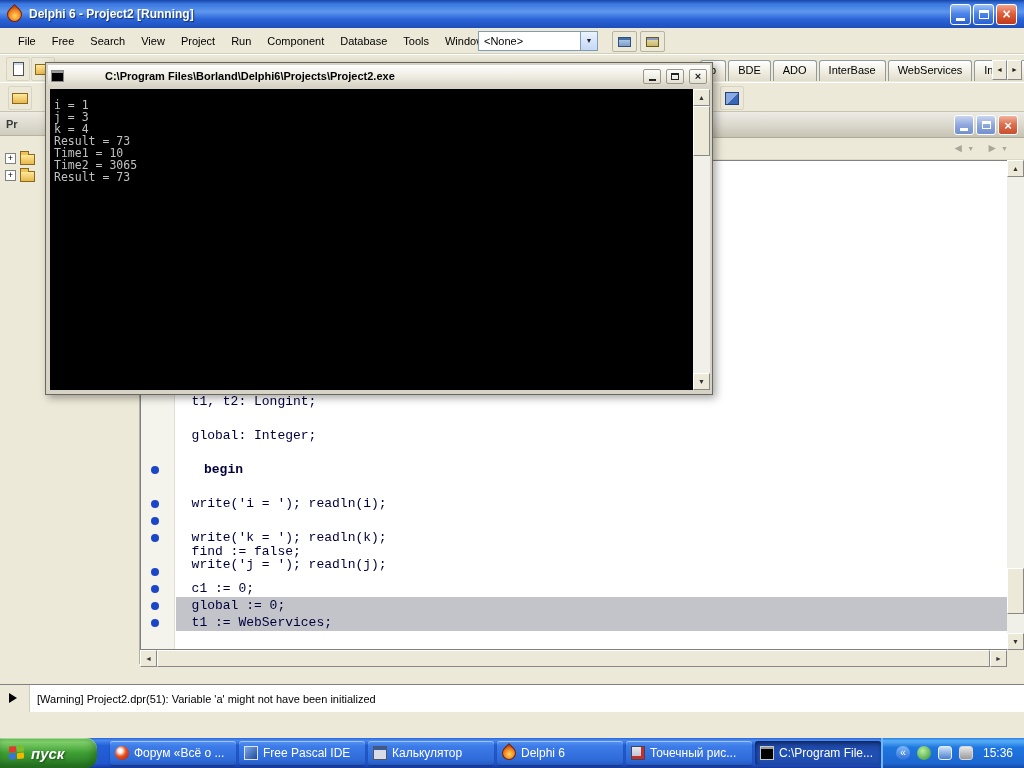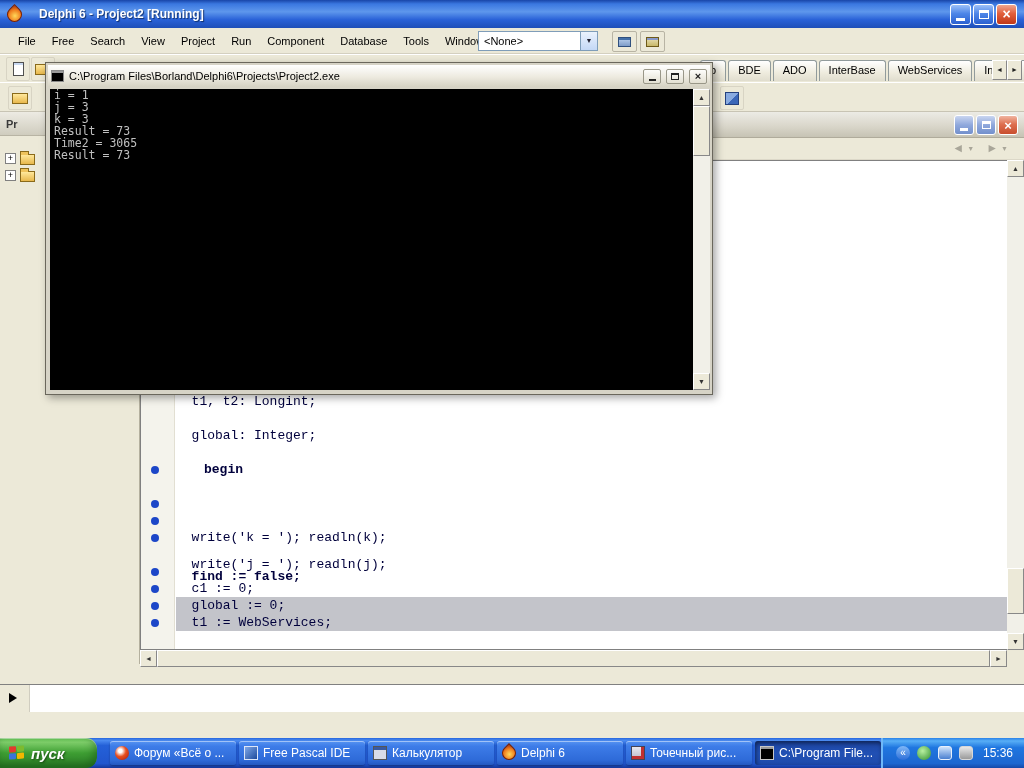--- a/index.html
+++ b/index.html
@@ -5,21 +5,21 @@
   *{margin:0;padding:0;box-sizing:border-box;}
   html,body{width:1024px;height:768px;overflow:hidden;}
   body{font-family:"Liberation Sans",sans-serif;font-size:11px;background:#ECE9D8;position:relative;color:#000;}
 
   
   #titlebar{position:absolute;left:0;top:0;width:1024px;height:28px;z-index:5;
     background:linear-gradient(180deg,#1845A8 0%,#3A77E0 14%,#5E97EC 42%,#2A62D8 70%,#1E4FB8 100%);
     display:flex;align-items:center;padding:0 7px;}
   .app-icon{width:15px;height:15px;border-radius:55% 0 55% 55%;transform:rotate(-45deg);
     background:radial-gradient(circle at 45% 60%,#FFD95A 0%,#F08020 55%,#B03000 100%);border:1px solid #7A2000;}
-  .app-title{color:#fff;font-weight:bold;font-size:12px;margin-left:17px;text-shadow:1px 1px 1px #10306E;}
+  .app-title{color:#fff;font-weight:bold;font-size:12px;margin-left:7px;text-shadow:1px 1px 1px #10306E;}
   .winbtns{margin-left:auto;display:flex;gap:2px;}
   .wbtn{width:21px;height:21px;border:1px solid #fff;border-radius:3px;display:flex;align-items:center;justify-content:center;
     background:linear-gradient(180deg,#9CC0F8 0%,#4E86E8 45%,#2A60D0 100%);color:#fff;}
   .wbtn.close{background:linear-gradient(180deg,#F0A68E 0%,#E25F3C 45%,#C03818 100%);font-size:14px;font-weight:bold;line-height:14px;}
   .g-min{width:9px;height:3px;background:#fff;margin-top:10px;}
   .g-max{width:10px;height:9px;border:1px solid #fff;border-top-width:3px;}
 
   
   #menubar{position:absolute;left:0;top:28px;width:1024px;height:26px;background:#ECE9D8;
     border-bottom:1px solid #D4D0C0;display:flex;align-items:center;padding-left:10px;z-index:4;}
@@ -103,27 +103,27 @@
   .msg-gutter{width:30px;background:#ECE9D8;border-right:1px solid #D0CDC0;position:relative;}
   .msg-arrow{position:absolute;left:9px;top:8px;width:0;height:0;border-left:8px solid #000;border-top:5px solid transparent;border-bottom:5px solid transparent;}
   .msg-text{align-self:center;padding-left:7px;}
 
   
   #console{position:absolute;left:45px;top:62px;width:668px;height:333px;background:#D6D3C6;border:1px solid #6A675C;
     box-shadow:3px 3px 8px rgba(0,0,0,.35);z-index:50;}
   .con-titlebar{position:absolute;left:2px;top:2px;right:2px;height:22px;display:flex;align-items:center;gap:5px;padding:0 3px;
     background:linear-gradient(180deg,#FFFFFF 0%,#EDEADF 55%,#D5D2C3 100%);}
   .con-icon{width:13px;height:12px;background:#000;border:1px solid #8A8A8A;box-shadow:inset 0 2px 0 #9A9A9A;}
-  .con-title{flex:1;font-weight:normal;white-space:nowrap;overflow:hidden;}
+  .con-title{flex:1;font-weight:bold;white-space:nowrap;overflow:hidden;margin-left:36px;}
   .cbtn{width:18px;height:15px;background:linear-gradient(#FDFDFB,#E3E0D2);border:1px solid #999788;border-radius:2px;
     display:flex;align-items:center;justify-content:center;color:#222;}
   .cg-min{width:7px;height:2px;background:#222;margin-top:7px;}
   .cg-max{width:8px;height:7px;border:1px solid #222;border-top-width:2px;}
   .cg-x{font-size:11px;font-weight:bold;line-height:11px;}
-  .con-client{position:absolute;left:4px;top:26px;width:643px;height:301px;background:#000;padding:0 0 0 4px;}
+  .con-client{position:absolute;left:4px;top:26px;width:643px;height:301px;background:#000;padding:10px 0 0 4px;}
   .con-line{font-family:"DejaVu Sans Mono","Liberation Mono",monospace;font-size:11.5px;line-height:12px;color:#C0C0C0;white-space:pre;}
   .con-scroll{position:absolute;left:647px;top:26px;width:17px;height:301px;background:#F1F0E8;}
 
   
   #taskbar{position:absolute;left:0;top:738px;width:1024px;height:30px;z-index:100;display:flex;align-items:center;
     background:linear-gradient(180deg,#2666DE 0%,#4A8AF0 8%,#2460D8 25%,#2156CE 85%,#16389B 100%);}
   #start-button{width:97px;height:30px;border-radius:0 11px 11px 0;display:flex;align-items:center;gap:6px;padding-left:9px;
     background:linear-gradient(180deg,#63C153 0%,#7ECE6A 14%,#3E9E33 50%,#2E8329 92%);
     color:#fff;font-weight:bold;font-size:15px;font-style:italic;text-shadow:1px 1px 2px #1A4A12;
     box-shadow:inset -3px -4px 8px rgba(0,45,0,.35), inset 0 1px 0 rgba(255,255,255,.5);}
@@ -211,24 +211,25 @@
         <div class="gutter-dot" style="top: 441px;"></div>
         <div class="gutter-dot" style="top: 458px;"></div>
       </div>
     <div id="code-area">
         <div class="code-row" style="top: 232px;">  t1, t2: Longint;</div>
         <div class="code-row" style="top: 249px;"></div>
         <div class="code-row" style="top: 266px;">  global: Integer;</div>
         <div class="code-row" style="top: 283px;"></div>
         <div class="code-row kw" style="top: 300px; margin-left: 28px;">begin</div>
         <div class="code-row" style="top: 317px;"></div>
+        <div class="code-row" style="top: 334px;">  write('i = '); readln(i);</div>
         <div class="code-row" style="top: 351px; margin-top: 44px;">  write('j = '); readln(j);</div>
         <div class="code-row" style="top: 368px;">  write('k = '); readln(k);</div>
         <div class="code-row" style="top: 385px;"></div>
-        <div class="code-row" style="top: 407px; font-weight: bold;">  find := false;</div>
+        <div class="code-row" style="top: 382px;">  find := false;</div>
         <div class="code-row" style="top: 419px;">  c1 := 0;</div>
         <div class="code-row sel" style="top: 436px;">  global := 0;</div>
         <div class="code-row sel" style="top: 453px;">  t1 := WebServices;</div>
         <div class="code-row" style="top: 470px;"></div>
         <div class="code-row kw" style="top: 487px;">  repeat</div>
       </div>
   </div>
 
   <div id="vscroll">
     <div class="sb-btn" style="left:0;top:0;">▲</div>
@@ -268,41 +269,43 @@
     <span class="pal-tab">WebServices</span>
     <span class="pal-tab">Internet</span>
   </div>
 <div class="pal-spin" style="left:992px;">◄</div>
 <div class="pal-spin" style="left:1007px;">►</div>
 
 <div id="message-panel">
   <div class="msg-gutter">
       <div class="msg-arrow"></div>
     </div>
+  <div class="msg-text">[Warning] Project2.dpr(51): Variable 'a' might not have been initialized</div>
 </div>
 
 <div id="console">
   <div class="con-titlebar">
     <div class="con-icon"></div>
     <div class="con-title">C:\Program Files\Borland\Delphi6\Projects\Project2.exe</div>
     <div class="cbtn">
         <div class="cg-min"></div>
       </div>
     <div class="cbtn">
         <div class="cg-max"></div>
       </div>
     <div class="cbtn">
         <span class="cg-x">×</span>
       </div>
   </div>
   <div class="con-client">
       <div class="con-line">i = 1</div>
       <div class="con-line">j = 3</div>
-      <div class="con-line">k = 3</div>
+      <div class="con-line">k = 4</div>
       <div class="con-line">Result = 73</div>
+      <div class="con-line">Time1 = 10</div>
       <div class="con-line">Time2 = 3065</div>
       <div class="con-line">Result = 73</div>
     </div>
   <div class="con-scroll">
     <div class="sb-btn" style="left:0;top:0;">▲</div>
     <div class="sb-thumb" style="left:0;top:17px;width:17px;height:50px;"></div>
     <div class="sb-btn" style="left:0;top:284px;">▼</div>
   </div>
 </div>
 

